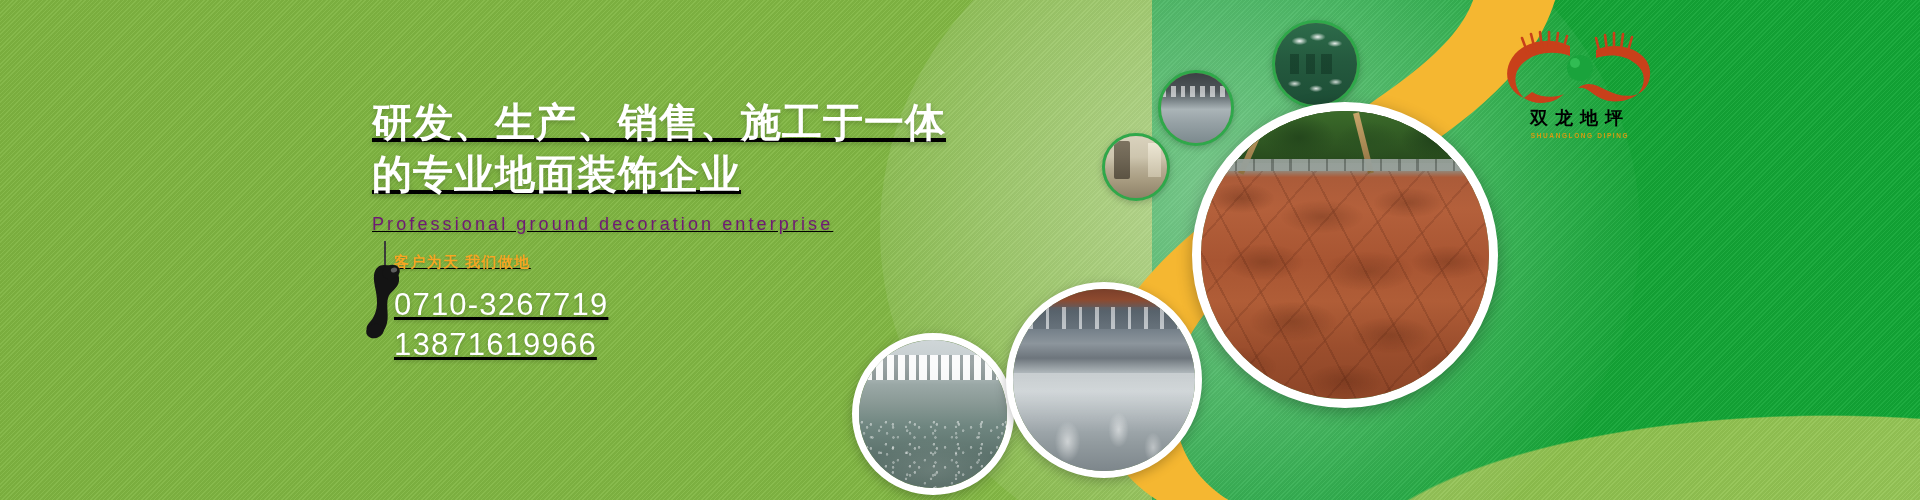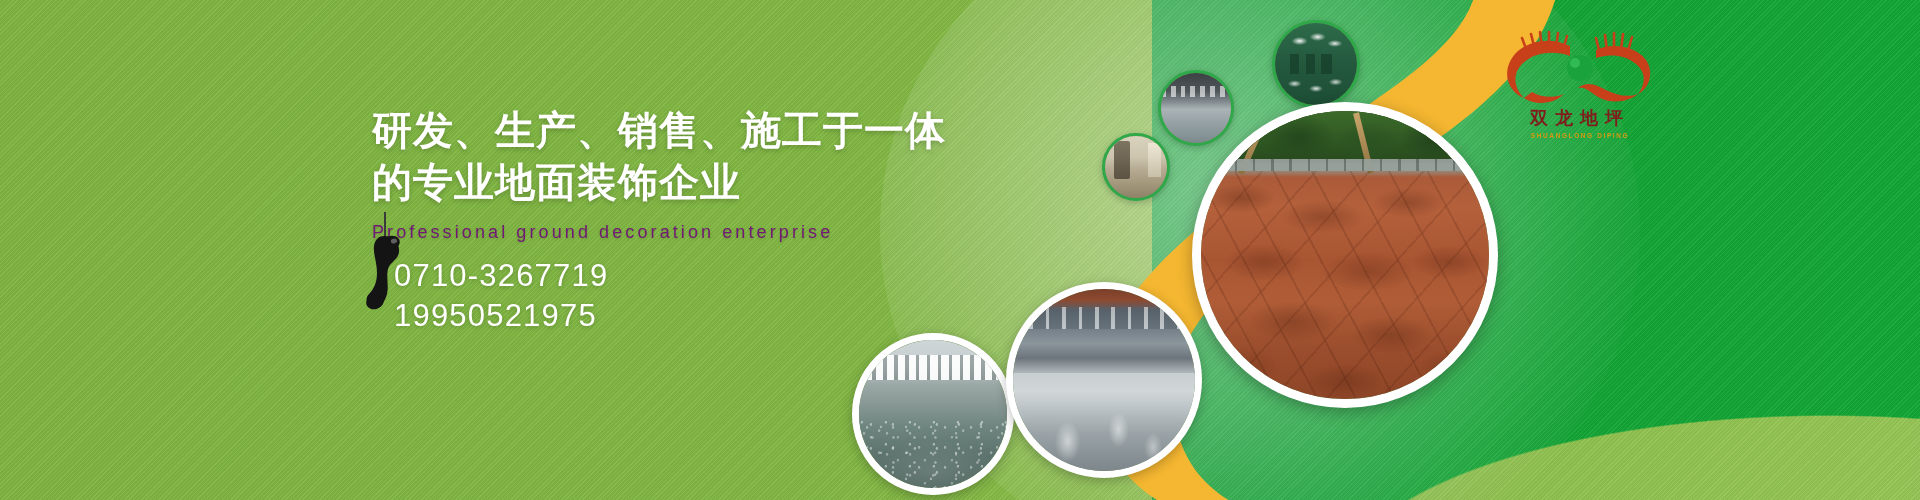--- a/index.html
+++ b/index.html
@@ -57,21 +57,21 @@
     background:radial-gradient(circle at 45% 45%,
       rgba(255,255,255,.42) 0%, rgba(255,255,255,.20) 42%,
       rgba(255,255,255,.06) 66%, rgba(255,255,255,0) 78%);
     pointer-events:none;
   }
 
   
   .swoosh { position:absolute; inset:0; pointer-events:none; }
 
   
-  .textblock { position:absolute; left:372px; top:104px; width:640px; }
+  .textblock { position:absolute; left:372px; top:96px; width:640px;text-decoration:underline; }
 
   .headline {
     color:#ffffff;
     font-size:40px;
     font-weight:bold;
     line-height:1.30;
     letter-spacing:1px;
     text-shadow:0 2px 5px rgba(0,0,0,.22);
     white-space:pre-line;
   }
@@ -277,21 +277,21 @@
     background:linear-gradient(180deg,#c8a56a,#8d7040);
     transform-origin:top center;
   }
 
   
   .logo { position:absolute; left:1490px; top:28px; width:180px; }
   .logo-mark { position:relative; width:160px; height:82px; margin:0 auto; }
   .logo-cn {
     text-align:center; margin-top:-4px;
     font-size:18px; font-weight:bold;
-    color:#7f1d1d; letter-spacing:7px;
+    color:#000000; letter-spacing:7px;
     font-family:"DejaVu Sans","Liberation Sans",sans-serif;
   }
   .logo-py {
     text-align:center; margin-top:2px;
     font-size:6.5px; letter-spacing:1.6px;
     color:#d89a10; font-weight:bold;
   }
 </style>
 </head>
 <body>
@@ -307,37 +307,38 @@
     <path d="M1560,-20 C1540,90 1420,150 1320,215
              C1220,280 1150,350 1180,440 C1200,500 1260,520 1320,530
              L1250,530 C1150,520 1090,460 1098,382
              C1108,284 1210,216 1300,152 C1390,88 1470,46 1478,-20 Z" fill="#f5b731"></path>
   </svg>
 
   <div class="textblock">
     <div class="headline">研发、生产、销售、施工于一体
 的专业地面装饰企业</div>
     <div class="subtitle">Professional ground decoration enterprise</div>
+    <div class="tagline">客户为天  我们做地</div>
 
     <div class="phones">
 
       <svg class="handset" viewBox="0 0 40 104">
         <line x1="21" y1="0" x2="21" y2="26" stroke="#3a3a3a" stroke-width="2"></line>
         <g fill="#141414">
           <path d="M20 24 C30 24 36 31 35 40 C34 48 26 50 24 57
                    C22 65 25 74 23 82 C21 91 14 97 7 95
                    C2 93 1 86 5 82 C10 77 13 70 13 61
                    C13 50 9 42 10 34 C11 27 15 24 20 24 Z"></path>
           <ellipse cx="27" cy="31" rx="9" ry="7" transform="rotate(-18 27 31)"></ellipse>
           <ellipse cx="11" cy="90" rx="9" ry="7" transform="rotate(-18 11 90)"></ellipse>
         </g>
         <ellipse cx="30" cy="29" rx="3.2" ry="2.4" fill="#5e5e5e" transform="rotate(-18 30 29)"></ellipse>
       </svg>
       <div class="phone">0710-3267719</div>
-      <div class="phone">19950521975</div>
+      <div class="phone">13871619966</div>
     </div>
   </div>
 
   <div class="circ thin" style="left:1272px; top:20px; width:88px; height:88px;">
     <div class="img ph-hall"></div>
   </div>
 
   <div class="circ thin" style="left:1158px; top:70px; width:76px; height:76px;">
     <div class="img ph-grey"></div>
   </div>

